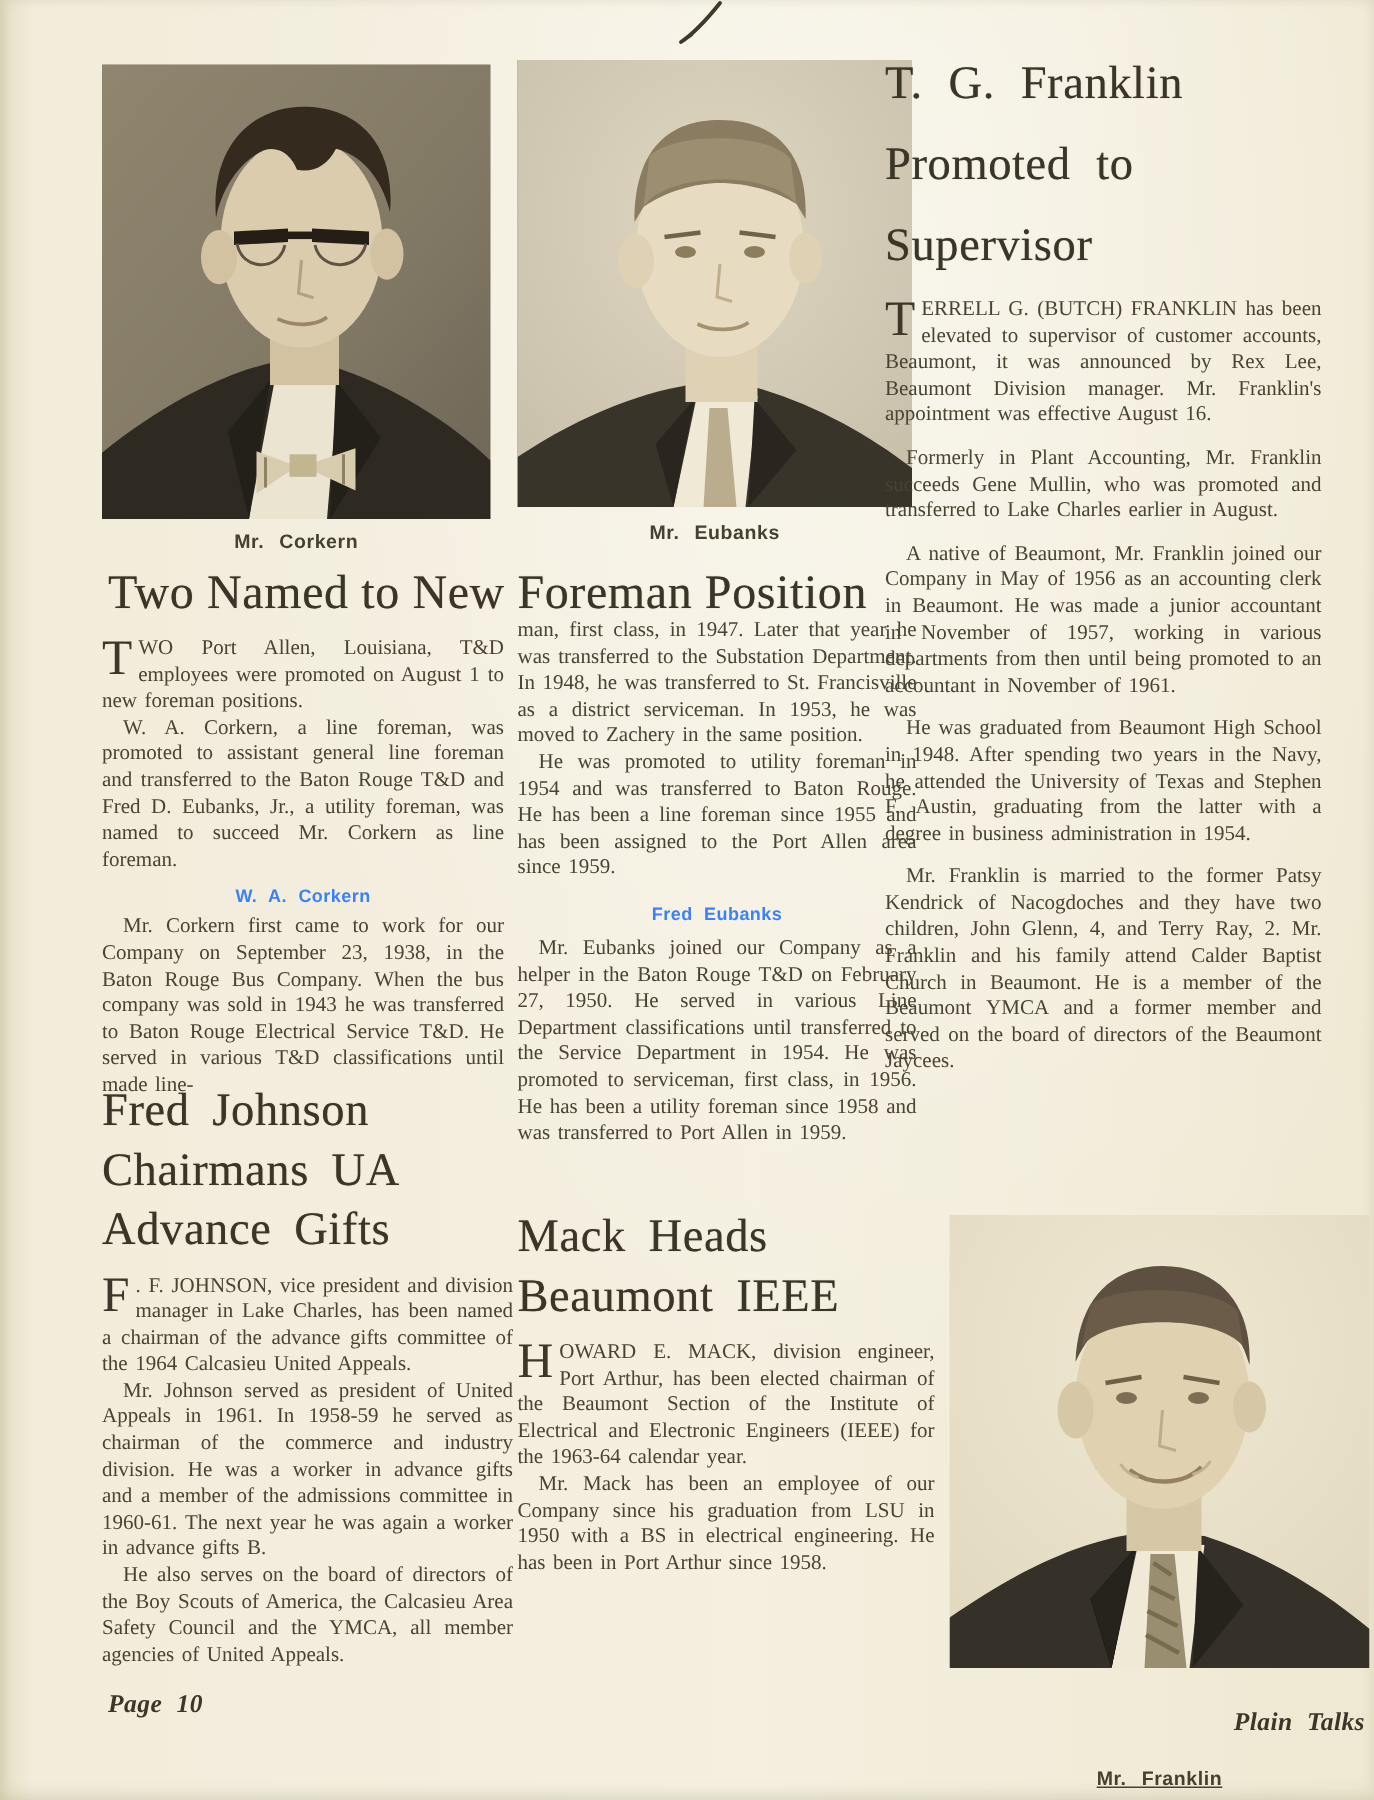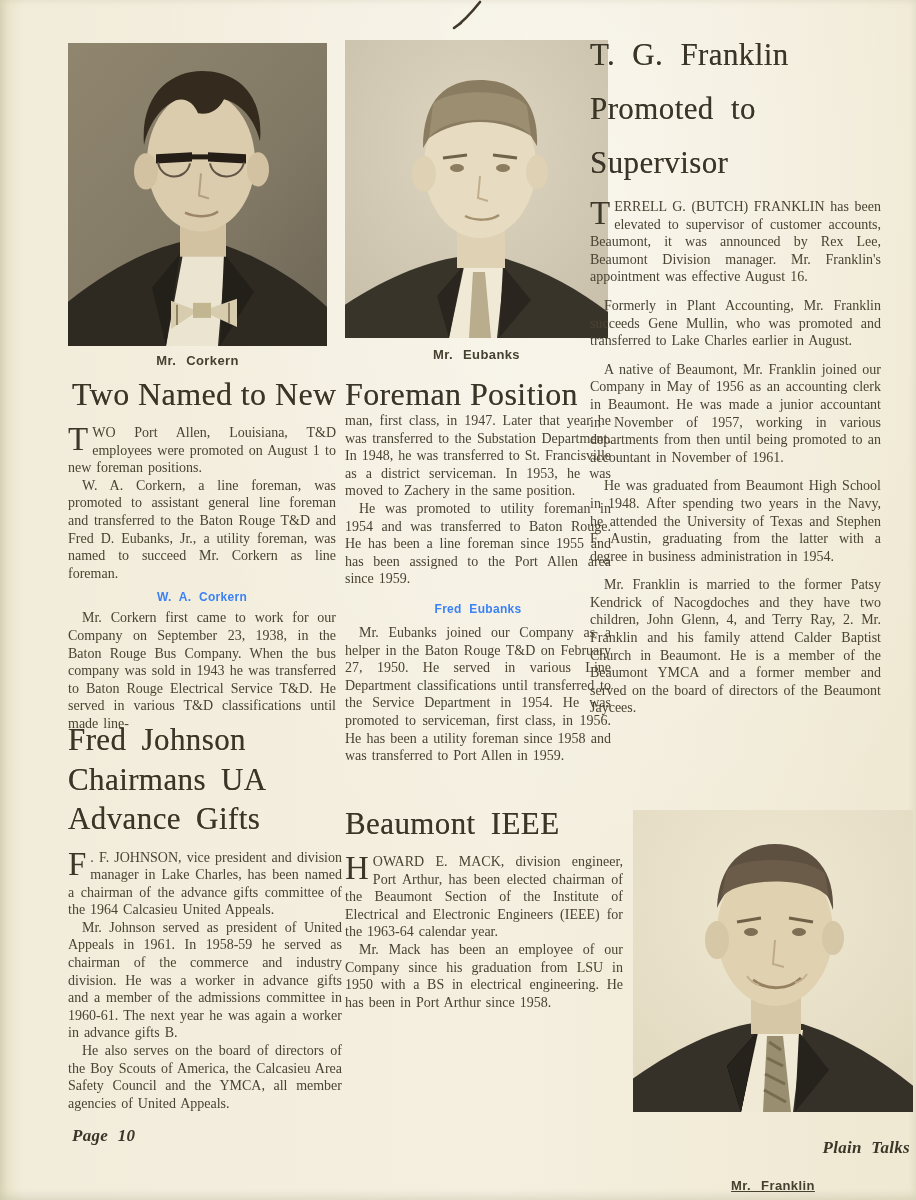--- a/index.html
+++ b/index.html
@@ -196,20 +196,21 @@
       <span class="hl-line">Chairmans UA</span>
       <span class="hl-line">Advance Gifts</span>
     </h2>
     <p><span class="dropcap">F</span><span>. F. JOHNSON, vice president and division manager in Lake Charles, has been named a chairman of the advance gifts committee of the 1964 Calcasieu United Appeals.</span></p>
     <p class="indent">Mr. Johnson served as president of United Appeals in 1961. In 1958-59 he served as chairman of the commerce and industry division. He was a worker in advance gifts and a member of the admissions committee in 1960-61. The next year he was again a worker in advance gifts B.</p>
     <p class="indent">He also serves on the board of directors of the Boy Scouts of America, the Calcasieu Area Safety Council and the YMCA, all member agencies of United Appeals.</p>
   </div>
 
   <div class="abs body-text" id="art-mack">
     <h2 class="headline">
+      <span class="hl-line">Mack Heads</span>
       <span class="hl-line">Beaumont IEEE</span>
     </h2>
     <p><span class="dropcap">H</span><span>OWARD E. MACK, division engineer, Port Arthur, has been elected chairman of the Beaumont Section of the Institute of Electrical and Electronic Engineers (IEEE) for the 1963-64 calendar year.</span></p>
     <p class="indent">Mr. Mack has been an employee of our Company since his graduation from LSU in 1950 with a BS in electrical engineering. He has been in Port Arthur since 1958.</p>
   </div>
 
   <div class="abs photo" id="photo-franklin">
     <svg viewBox="0 0 280 302" preserveAspectRatio="none">
       <defs>
         <radialGradient id="fbg" cx=".5" cy=".3" r="1">

